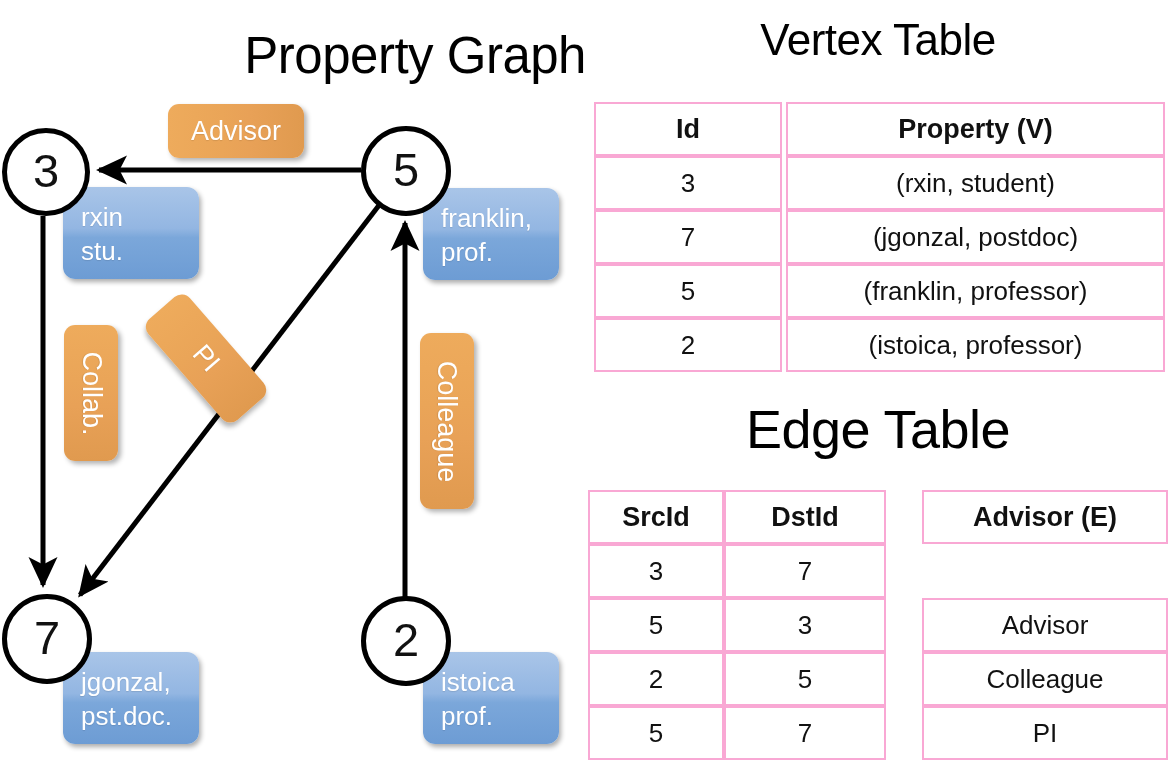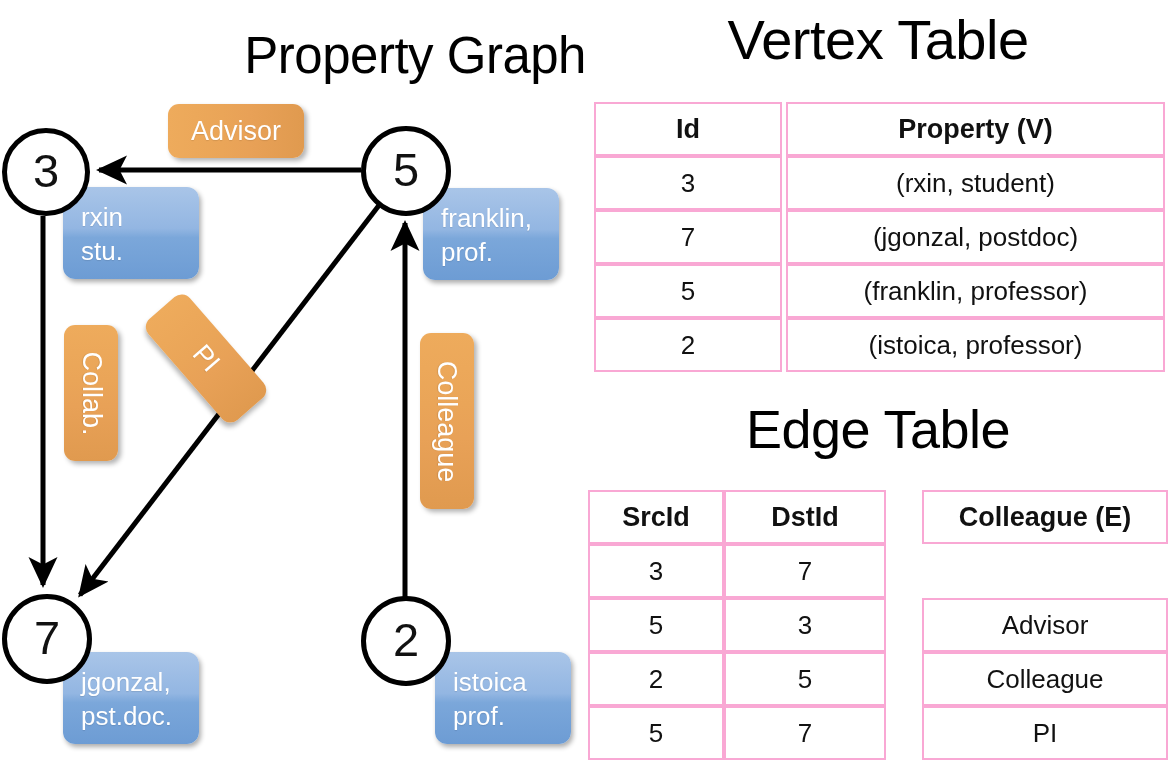--- a/index.html
+++ b/index.html
@@ -10,21 +10,21 @@
   }
   .stage{position:absolute;left:0;top:0;width:1170px;height:760px;}
 
   
   .title{
     position:absolute;font-weight:300;color:#000;
     font-family:"Liberation Sans", sans-serif;
     white-space:nowrap;letter-spacing:-0.5px;
   }
   #title-property-graph{left:0;top:24px;width:586px;text-align:right;font-size:51px;line-height:64px;}
-  #title-vertex-table{left:586px;top:8px;width:584px;text-align:center;font-size:56px;line-height:64px;}
+  #title-vertex-table{left:586px;top:8px;width:584px;text-align:center;font-size:44px;line-height:64px;}
   #title-edge-table{left:586px;top:398px;width:584px;text-align:center;font-size:54px;line-height:62px;}
 
   
   #graph-svg{position:absolute;left:0;top:0;width:586px;height:760px;}
 
   
   .node{
     position:absolute;border:5px solid #000;border-radius:50%;
     background:#fff;box-sizing:border-box;
     display:flex;align-items:center;justify-content:center;
@@ -121,21 +121,21 @@
   <div class="vbox" id="vbox-5" style="left:423px;top:188px;width:136px;height:92px;">
     <div>franklin,</div>
     <div>prof.</div>
   </div>
 
   <div class="vbox" id="vbox-7" style="left:63px;top:652px;width:136px;height:92px;">
     <div>jgonzal,</div>
     <div>pst.doc.</div>
   </div>
 
-  <div class="vbox" id="vbox-2" style="left:435px;top:652px;width:136px;height:92px;">
+  <div class="vbox" id="vbox-2" style="left:423px;top:652px;width:136px;height:92px;">
     <div>istoica</div>
     <div>prof.</div>
   </div>
 
   <div class="node" id="node-3" style="left:2px;top:128px;width:88px;height:88px;">
     <span>3</span>
   </div>
 
   <div class="node" id="node-5" style="left:361px;top:126px;width:90px;height:90px;">
     <span>5</span>
@@ -164,21 +164,21 @@
     <div class="cellbox vfill" style="left:786px;top:264px;width:379px;height:54px;">(franklin, professor)</div>
 
     <div class="cellbox" style="left:594px;top:318px;width:188px;height:54px;">2</div>
     <div class="cellbox vfill" style="left:786px;top:318px;width:379px;height:54px;">(istoica, professor)</div>
   </div>
 
   <div class="tbl clip" id="edge-table" style="left:0;top:0;width:1170px;height:760px;">
 
     <div class="cellbox hdr" style="left:588px;top:490px;width:136px;height:54px;">SrcId</div>
     <div class="cellbox hdr" style="left:724px;top:490px;width:162px;height:54px;">DstId</div>
-    <div class="cellbox hdr efill" style="left:922px;top:490px;width:246px;height:54px;">Colleague (E)</div>
+    <div class="cellbox hdr efill" style="left:922px;top:490px;width:246px;height:54px;">Advisor (E)</div>
 
     <div class="cellbox" style="left:588px;top:544px;width:136px;height:54px;">3</div>
     <div class="cellbox" style="left:724px;top:544px;width:162px;height:54px;">7</div>
 
     <div class="cellbox" style="left:588px;top:598px;width:136px;height:54px;">5</div>
     <div class="cellbox" style="left:724px;top:598px;width:162px;height:54px;">3</div>
     <div class="cellbox efill" style="left:922px;top:598px;width:246px;height:54px;">Advisor</div>
 
     <div class="cellbox" style="left:588px;top:652px;width:136px;height:54px;">2</div>
     <div class="cellbox" style="left:724px;top:652px;width:162px;height:54px;">5</div>

